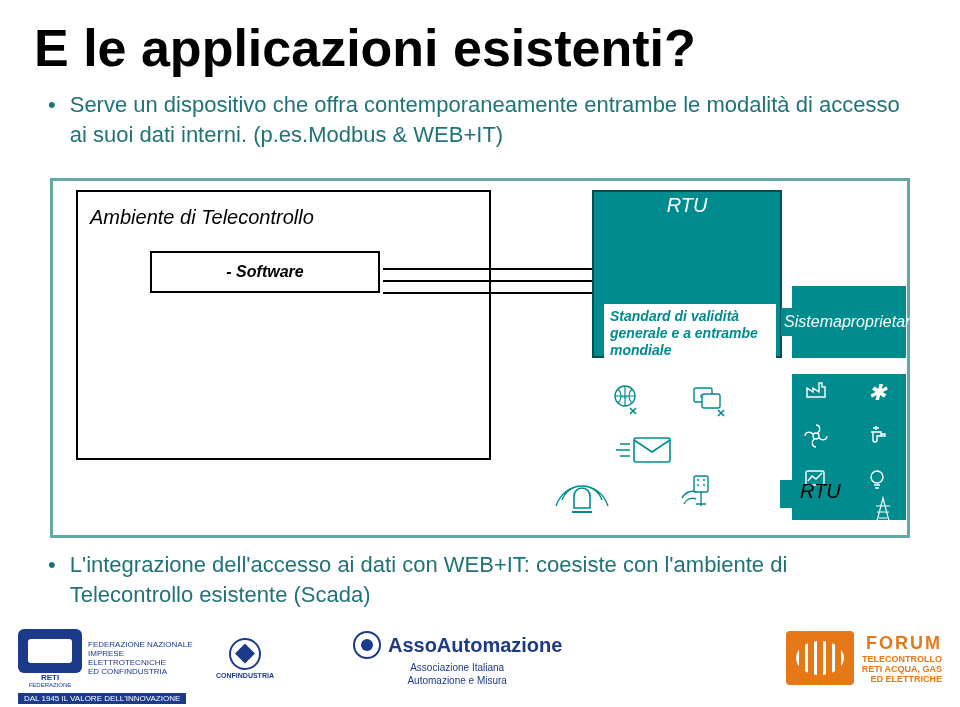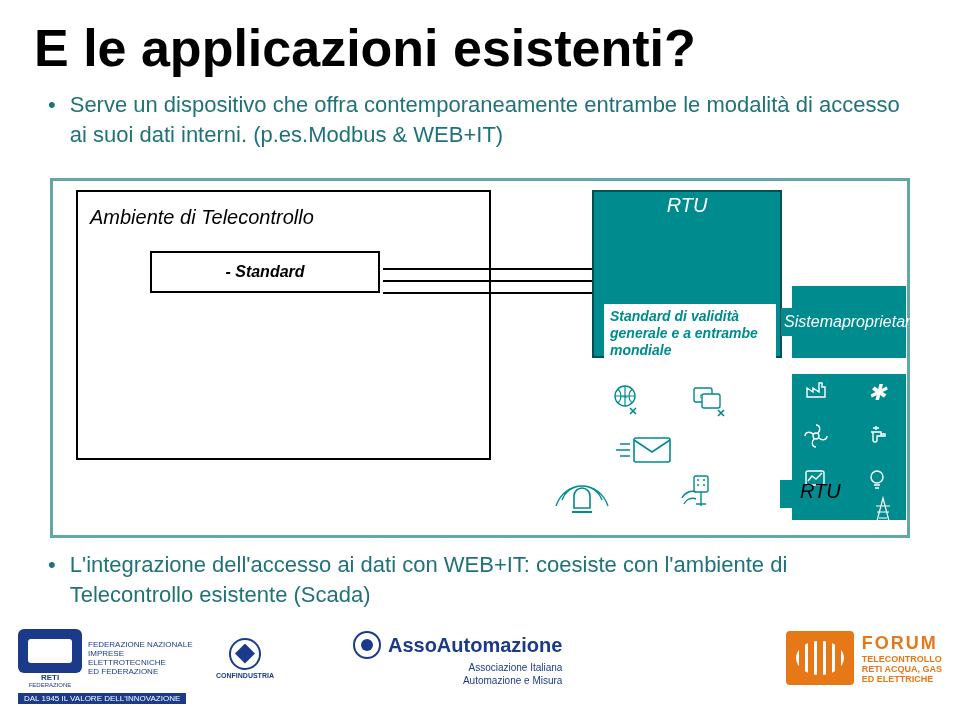--- a/index.html
+++ b/index.html
@@ -33,22 +33,22 @@
   .bullet2 { position: absolute; top: 550px; left: 48px; right: 60px; display: flex; align-items: flex-start; gap: 14px; }
   .footer { position: absolute; top: 608px; left: 0; width: 960px; height: 100px; display: flex; align-items: center; padding: 0 18px; gap: 18px; }
   .f-logo { display: flex; align-items: center; gap: 6px; }
   .anie-badge { width: 64px; height: 44px; background: #1b3a8a; border-radius: 6px; position: relative; }
   .anie-badge::after { content: ""; position: absolute; top: 10px; left: 10px; width: 44px; height: 24px; background: #fff; border-radius: 3px; }
   .f-text-sm { font-size: 8px; color: #1b3a8a; line-height: 9px; max-width: 110px; }
   .confind { width: 32px; height: 32px; border: 2px solid #1b3a8a; border-radius: 50%; position: relative; }
   .confind::after { content: ""; position: absolute; top: 4px; left: 4px; width: 20px; height: 20px; background: #1b3a8a; clip-path: polygon(50% 0, 100% 50%, 50% 100%, 0 50%); }
   .assoauto { font-size: 20px; font-weight: 700; color: #1b3a8a; }
   .assoauto-sub { font-size: 10px; color: #1b3a8a; }
-  .mid-block { display: flex; flex-direction: column; align-items: flex-end; gap: 2px; }
-  .forum-block { display: flex; align-items: center; gap: 8px; margin-left: auto; }
+  .mid-block { display: flex; flex-direction: column; align-items: center; gap: 2px; }
+  .forum-block { display: flex; align-items: center; gap: 8px; margin-left: auto; text-align: right; }
   .forum-badge { width: 68px; height: 54px; background: #e67817; border-radius: 4px; position: relative; }
   .forum-badge::after { content: ""; position: absolute; top: 10px; left: 10px; width: 48px; height: 34px; background: repeating-linear-gradient(90deg,#fff 0 3px, #e67817 3px 9px); border-radius: 50%; }
   .forum-txt { display: flex; flex-direction: column; }
   .forum-txt .a { font-size: 18px; font-weight: 700; color: #e67817; letter-spacing: 2px; }
   .forum-txt .b { font-size: 9px; color: #e67817; font-weight: 700; }
 </style>
 </head>
 <body>
 
 <div class="slide">
@@ -59,21 +59,21 @@
     <span class="bullet-dot">•</span>
     <span class="bullet-text">Serve un dispositivo che offra contemporaneamente entrambe le modalità di accesso ai suoi dati interni. (p.es.Modbus &amp; WEB+IT)</span>
   </div>
 
   <div class="diagram">
     <div class="outer-frame"></div>
 
     <div class="env-box">
       <div class="env-title">Ambiente di Telecontrollo</div>
       <div class="if-box">
-        <div class="if-line">- Standard</div>
+        <div class="if-line">- Software</div>
       </div>
     </div>
 
     <div class="conn-line" style="top:90px; left:333px; width:210px;"></div>
     <div class="conn-line" style="top:102px; left:333px; width:210px;"></div>
     <div class="conn-line" style="top:114px; left:333px; width:210px;"></div>
 
     <div class="rtu-block">
       <div class="rtu-label">RTU</div>
       <div class="rtu-white-row">
@@ -187,21 +187,21 @@
   <div class="footer">
     <div class="f-logo">
       <div style="display:flex;flex-direction:column;align-items:center;">
         <div class="anie-badge"></div>
         <div style="font-size:8px;color:#1b3a8a;font-weight:700;">RETI</div>
         <div style="font-size:6px;color:#1b3a8a;">FEDERAZIONE</div>
       </div>
       <div class="f-text-sm">
         <span>FEDERAZIONE NAZIONALE</span><br>
         <span>IMPRESE ELETTROTECNICHE</span><br>
-        <span>ED FEDERAZIONE</span>
+        <span>ED CONFINDUSTRIA</span>
       </div>
     </div>
     <div style="display:flex;flex-direction:column;align-items:center;gap:2px;">
       <div class="confind"></div>
       <div style="font-size:7px;color:#1b3a8a;font-weight:700;">CONFINDUSTRIA</div>
     </div>
 
     <div style="position:absolute;left:18px;bottom:4px;font-size:8px;color:#fff;background:#1b3a8a;padding:1px 6px;">DAL 1945 IL VALORE DELL'INNOVAZIONE</div>
 
     <div class="mid-block" style="margin-left:60px;">

